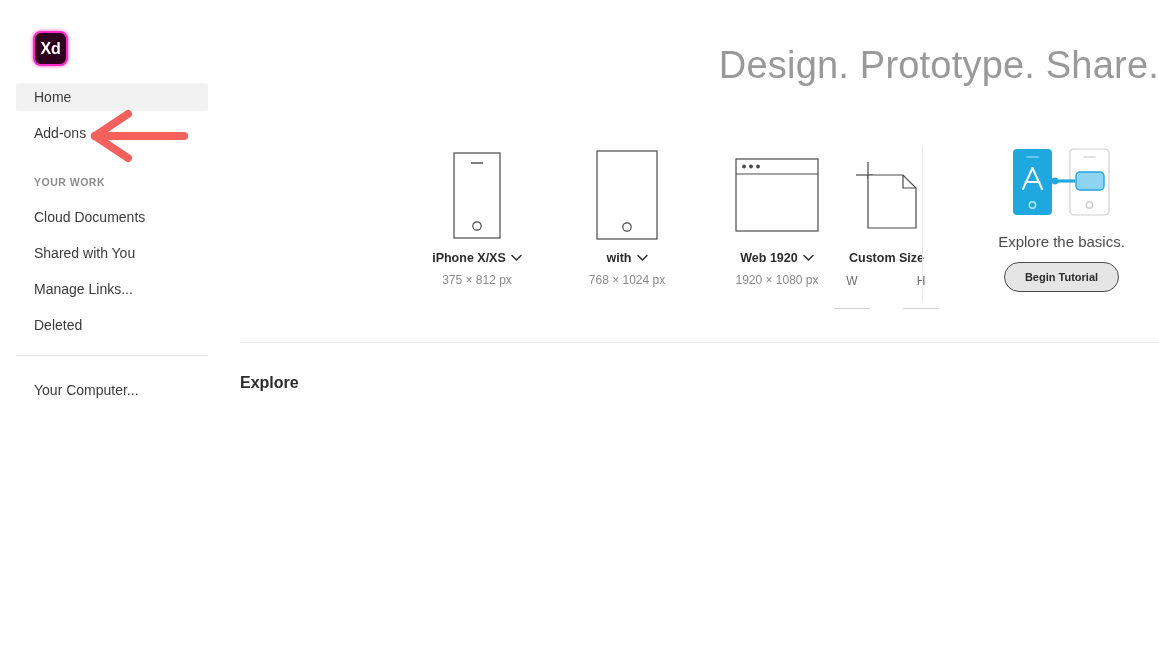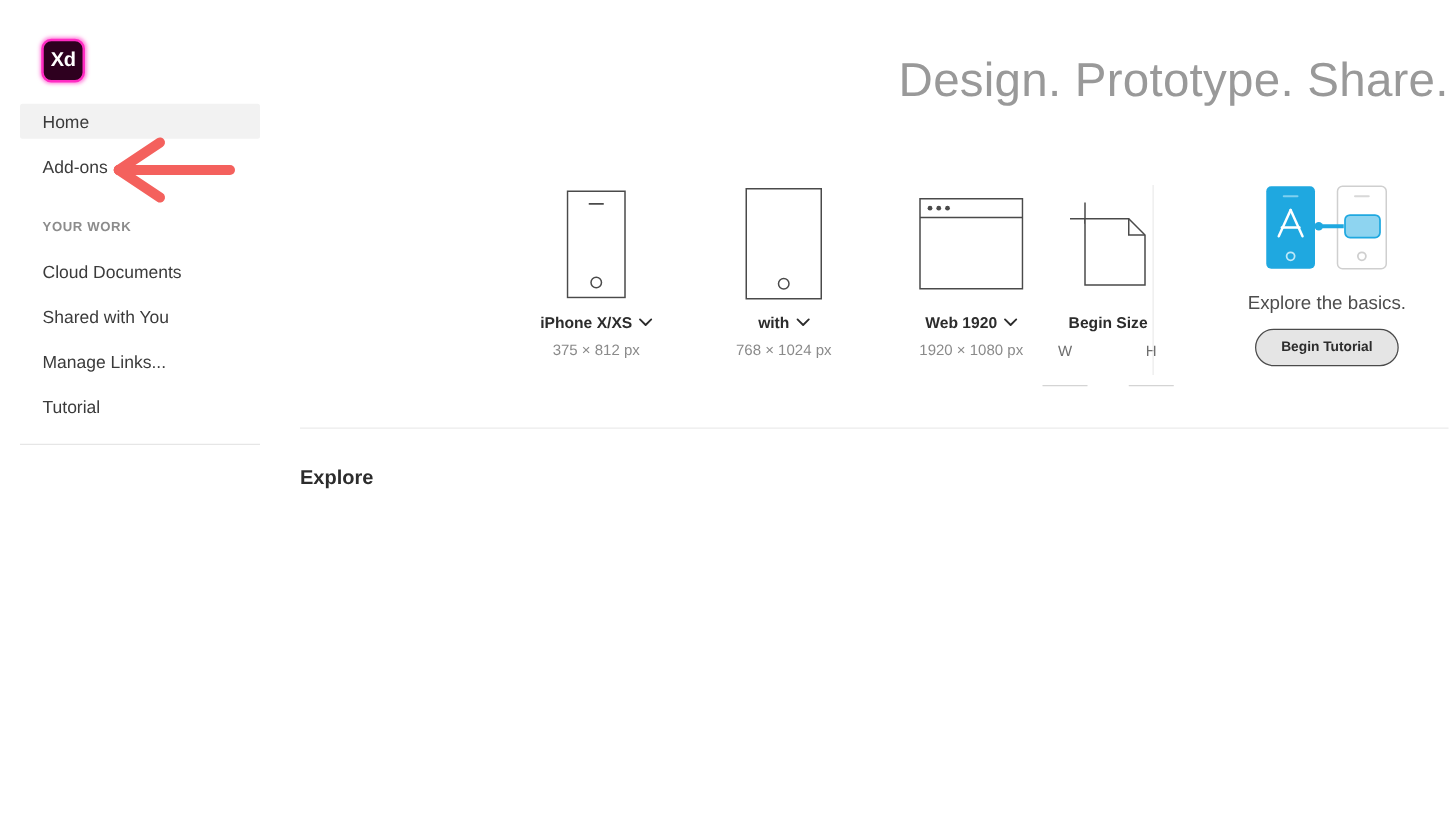--- a/index.html
+++ b/index.html
@@ -307,25 +307,28 @@
 
     <div class="nav-item nav-shared">
       <span>Shared with You</span>
     </div>
 
     <div class="nav-item nav-manage">
       <span>Manage Links...</span>
     </div>
 
     <div class="nav-item nav-deleted">
-      <span>Tutorial</span>
+      <span>Deleted</span>
     </div>
 
     <div class="sidebar-divider"></div>
 
+    <div class="nav-item nav-computer">
+      <span>Your Computer...</span>
+    </div>
   </div>
 
   <svg class="arrow-annotation" viewBox="0 0 106 56">
     <g stroke="#f4615d" stroke-width="8" stroke-linecap="round" fill="none">
       <line x1="9" y1="28" x2="98" y2="28"></line>
       <line x1="9" y1="28" x2="42" y2="6"></line>
       <line x1="9" y1="28" x2="42" y2="50"></line>
     </g>
   </svg>
 
@@ -396,21 +399,21 @@
 
     <div class="custom-card">
       <div class="preset-icon">
         <svg width="72" height="76" viewBox="0 0 72 76">
           <line x1="5" y1="18" x2="22" y2="18" stroke="#4a4a4a" stroke-width="1.2"></line>
           <line x1="17" y1="5" x2="17" y2="22" stroke="#4a4a4a" stroke-width="1.2"></line>
           <path d="M17 18 H52 L65 31 V71 H17 Z" fill="#fff" stroke="#4a4a4a" stroke-width="1.2"></path>
           <path d="M52 18 L52 31 L65 31" fill="none" stroke="#4a4a4a" stroke-width="1.2"></path>
         </svg>
       </div>
-      <div class="custom-title">Begin Size</div>
+      <div class="custom-title">Custom Size</div>
       <div class="custom-fields">
         <div class="field-group">
           <span class="field-label">W</span>
           <input class="field-input" type="text" value="" style="">
         </div>
         <div class="field-group">
           <span class="field-label">H</span>
           <input class="field-input" type="text" value="" style="">
         </div>
       </div>

